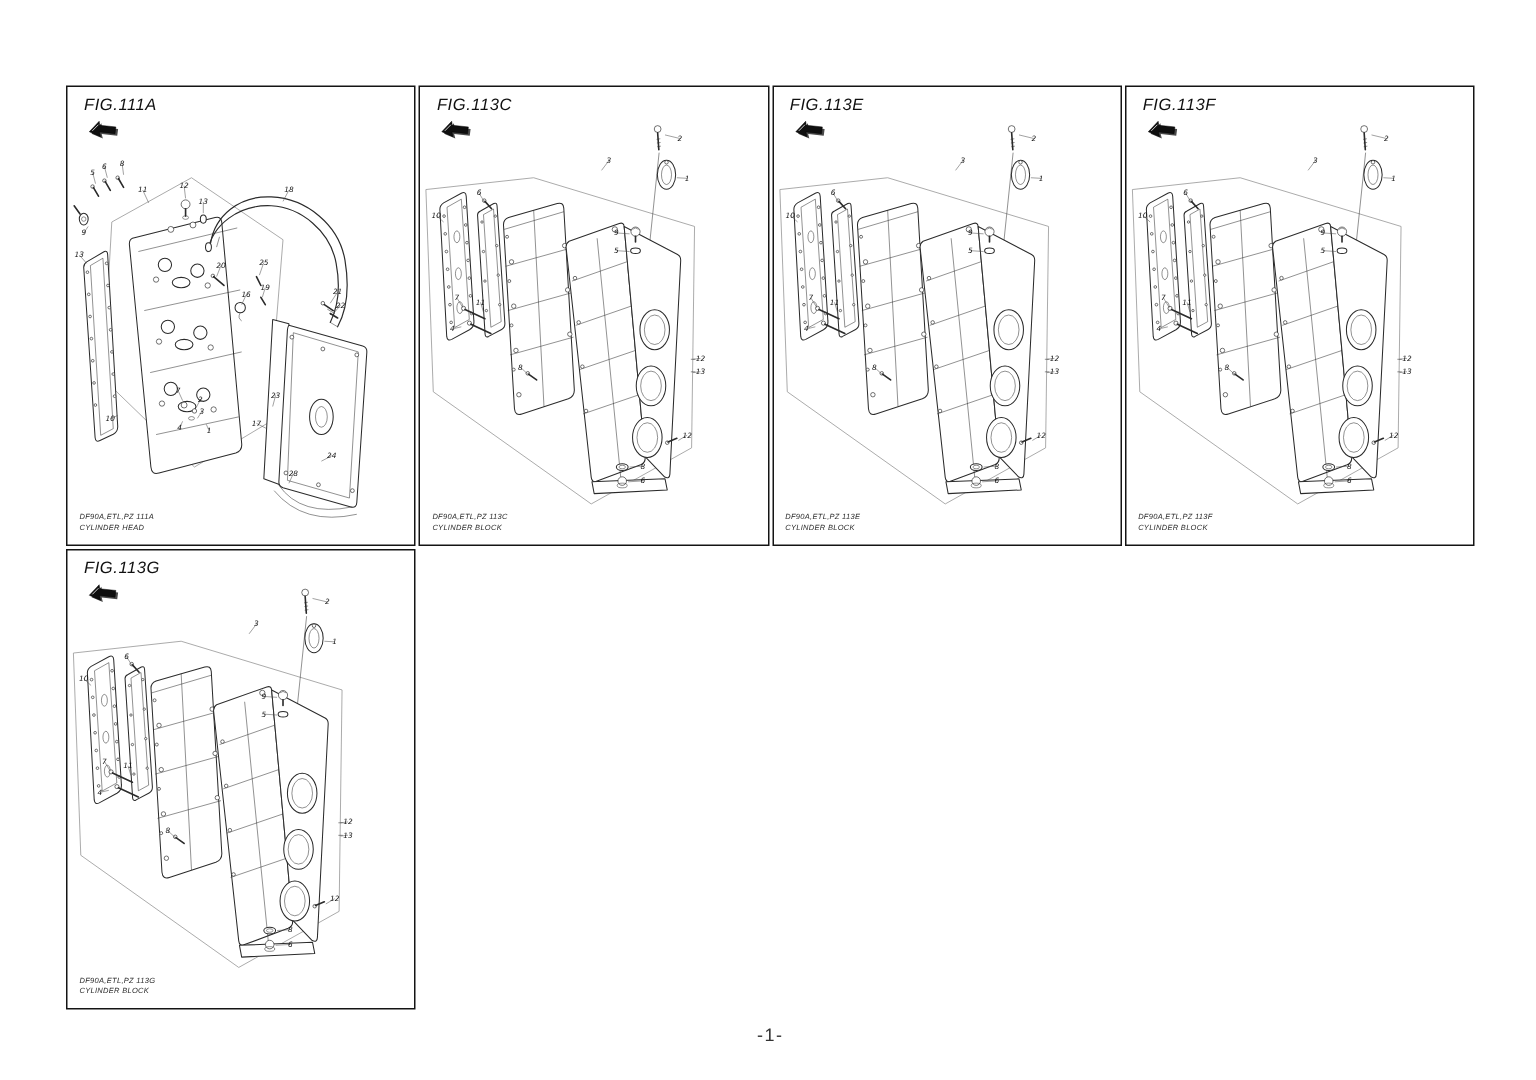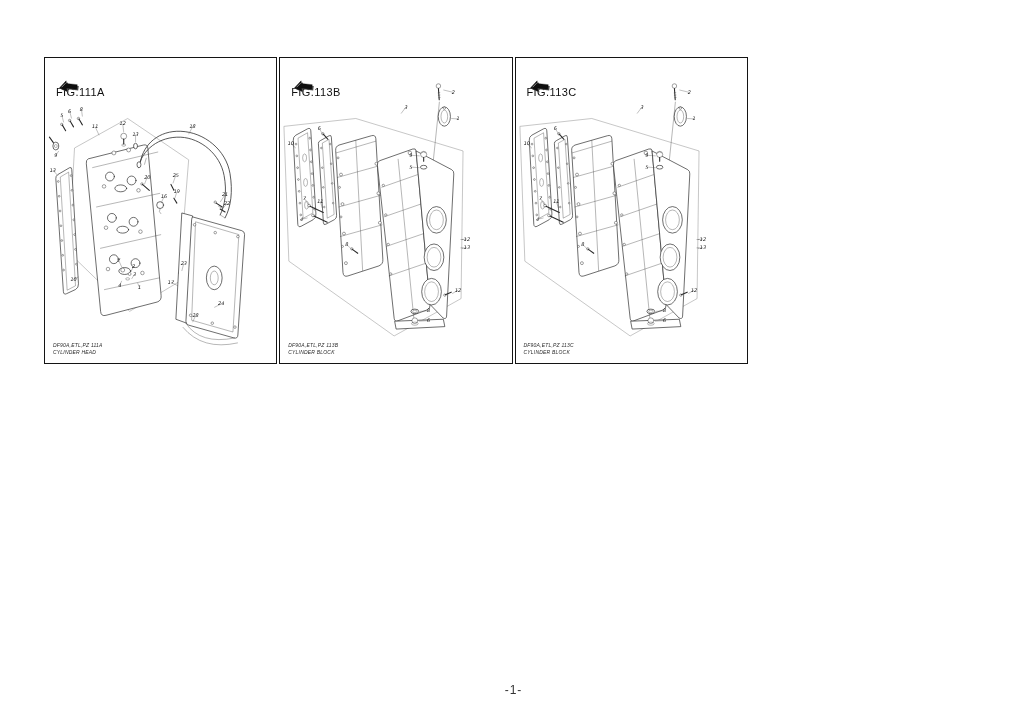--- a/index.html
+++ b/index.html
@@ -9,21 +9,21 @@
   }
   .grid{
     position:absolute;left:44px;top:57px;width:939px;height:616px;
     display:grid;grid-template-columns:repeat(4,1fr);grid-template-rows:repeat(2,1fr);gap:2px;
   }
   .panel{
     position:relative;background:#fff;border:1.4px solid #141414;overflow:hidden;
   }
   .fig-label{
     position:absolute;top:6px;left:11px;z-index:3;
-    font-size:11px;color:#101010;letter-spacing:.4px;margin-top:22px;
+    font-style:italic;font-size:11px;color:#101010;letter-spacing:.4px;
   }
   .fwd-icon{position:absolute;top:21px;left:12px;width:24px;height:16px;z-index:3;}
   .fwd-icon svg{width:100%;height:100%;display:block;}
   .art{position:absolute;left:0;top:0;width:100%;height:100%;z-index:1;}
   .caption{
     position:absolute;left:8px;bottom:8px;z-index:3;
     font-style:italic;font-size:5px;line-height:1.3;color:#2a2a2a;letter-spacing:.2px;
   }
   .page-number{
     position:absolute;top:683px;left:44px;width:939px;text-align:center;
@@ -362,51 +362,81 @@
     <svg class="art" viewBox="0 0 235 307">
         <use href="#sym-head"></use>
       </svg>
     <footer class="caption">
       <div>DF90A,ETL,PZ 111A</div>
       <div>CYLINDER HEAD</div>
     </footer>
   </section>
 
 
-  <section class="panel">
-    <span class="fig-label">FIG.113B</span>
-    <span class="fwd-icon">
-        <svg viewBox="0 0 24 16">
-          <use href="#sym-arrow"></use>
-        </svg>
-      </span>
-    <svg class="art" viewBox="0 0 235 307">
-        <use href="#sym-block"></use>
-      </svg>
-    <footer class="caption">
-      <div>DF90A,ETL,PZ 113B</div>
-      <div>CYLINDER BLOCK</div>
-    </footer>
-  </section>
 
   <section class="panel">
     <span class="fig-label">FIG.113C</span>
     <span class="fwd-icon">
         <svg viewBox="0 0 24 16">
           <use href="#sym-arrow"></use>
         </svg>
       </span>
     <svg class="art" viewBox="0 0 235 307">
         <use href="#sym-block"></use>
       </svg>
     <footer class="caption">
       <div>DF90A,ETL,PZ 113C</div>
       <div>CYLINDER BLOCK</div>
     </footer>
   </section>
 
 
-
-
+  <section class="panel">
+    <span class="fig-label">FIG.113E</span>
+    <span class="fwd-icon">
+        <svg viewBox="0 0 24 16">
+          <use href="#sym-arrow"></use>
+        </svg>
+      </span>
+    <svg class="art" viewBox="0 0 235 307">
+        <use href="#sym-block"></use>
+      </svg>
+    <footer class="caption">
+      <div>DF90A,ETL,PZ 113E</div>
+      <div>CYLINDER BLOCK</div>
+    </footer>
+  </section>
+
+  <section class="panel">
+    <span class="fig-label">FIG.113F</span>
+    <span class="fwd-icon">
+        <svg viewBox="0 0 24 16">
+          <use href="#sym-arrow"></use>
+        </svg>
+      </span>
+    <svg class="art" viewBox="0 0 235 307">
+        <use href="#sym-block"></use>
+      </svg>
+    <footer class="caption">
+      <div>DF90A,ETL,PZ 113F</div>
+      <div>CYLINDER BLOCK</div>
+    </footer>
+  </section>
+
+  <section class="panel">
+    <span class="fig-label">FIG.113G</span>
+    <span class="fwd-icon">
+        <svg viewBox="0 0 24 16">
+          <use href="#sym-arrow"></use>
+        </svg>
+      </span>
+    <svg class="art" viewBox="0 0 235 307">
+        <use href="#sym-block"></use>
+      </svg>
+    <footer class="caption">
+      <div>DF90A,ETL,PZ 113G</div>
+      <div>CYLINDER BLOCK</div>
+    </footer>
+  </section>
 
 </div>
 
 <div class="page-number">-1-</div>
 
 </body></html>

